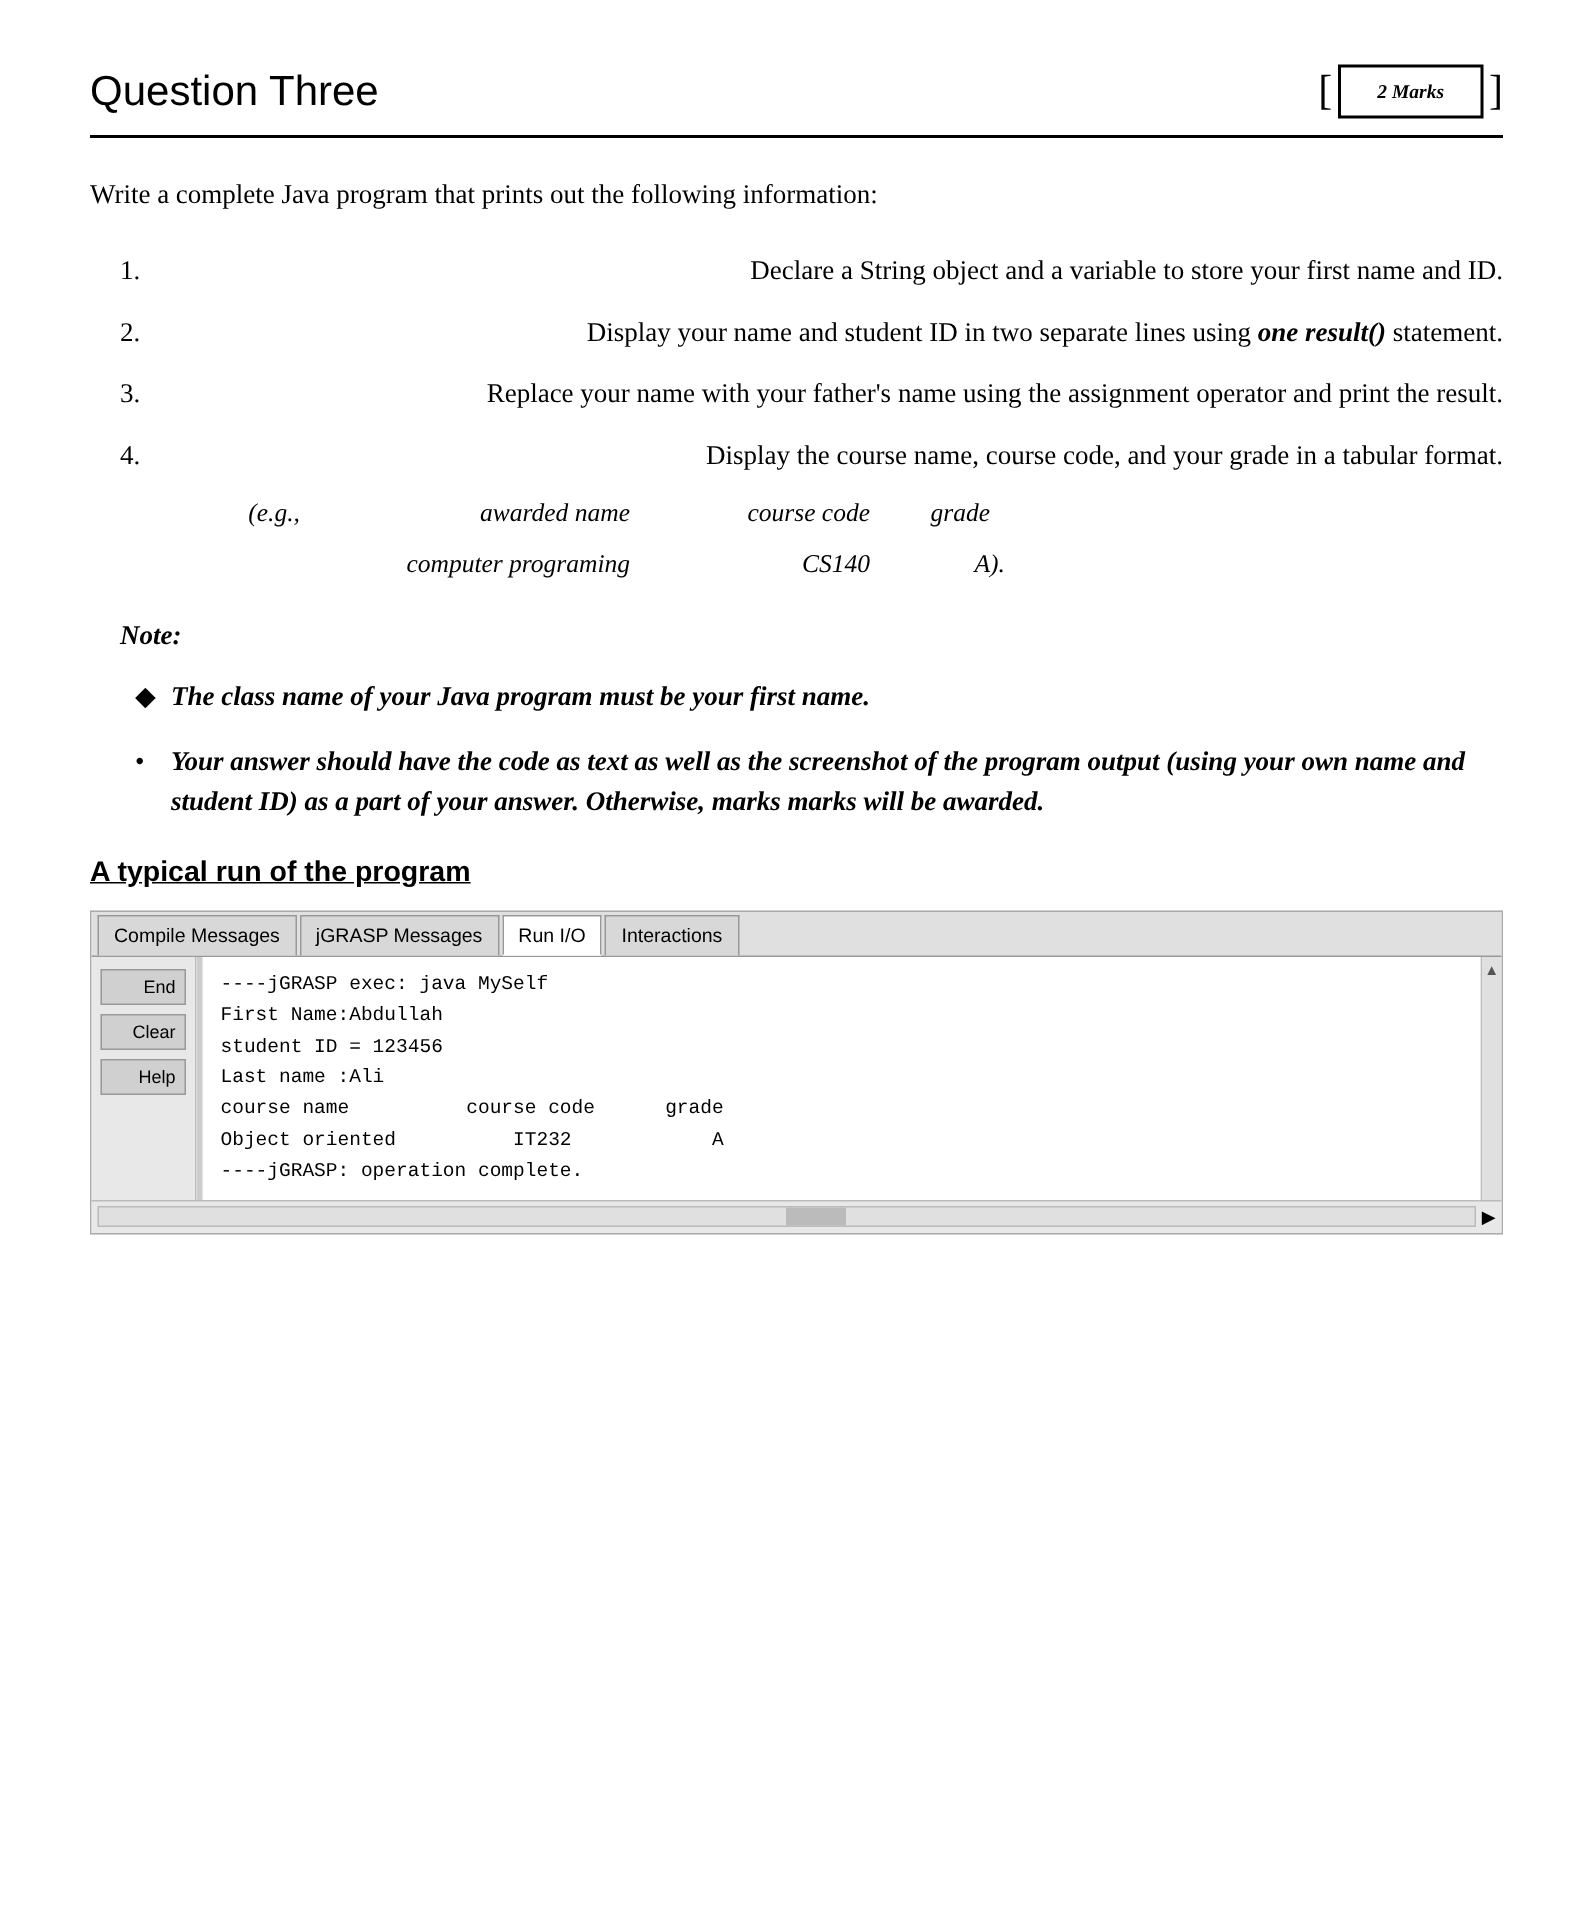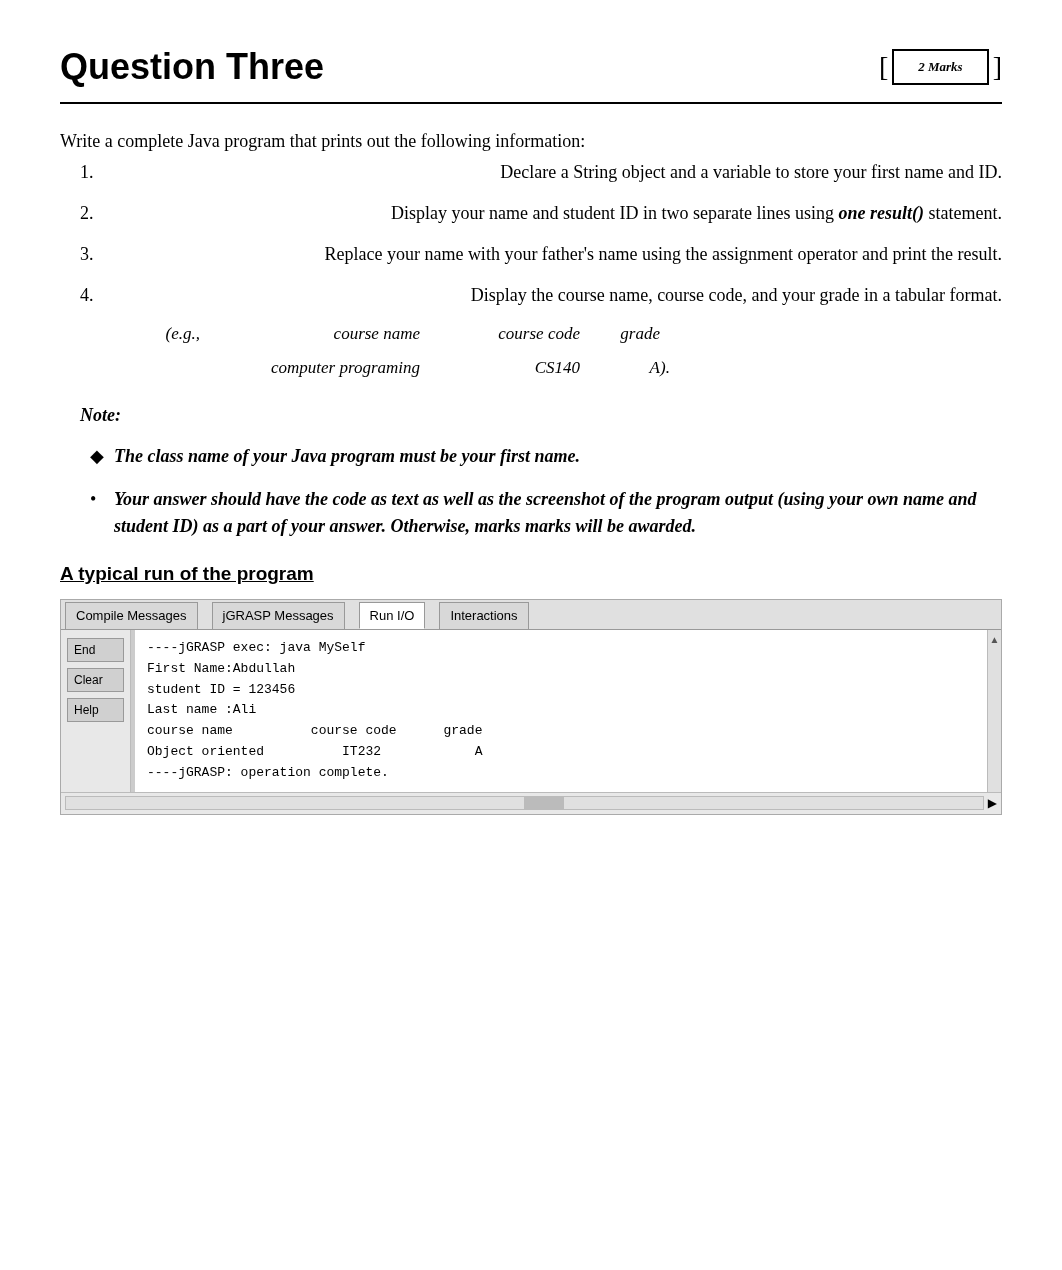--- a/index.html
+++ b/index.html
@@ -15,33 +15,33 @@
     }
     .header {
       display: flex;
       align-items: center;
       justify-content: space-between;
       border-bottom: 2px solid #000;
       padding-bottom: 8px;
       margin-bottom: 24px;
     }
     .question-title {
-      font-size: 36px;
-      font-weight: bold;
+      font-size: 28px;
+      font-weight: normal;
       font-family: Arial, sans-serif;
     }
     .marks-box {
       border: 2px solid #000;
       padding: 6px 24px;
       font-style: italic;
       font-size: 13px;
       font-weight: bold;
     }
     .intro-text {
-      margin-bottom: 4px;
+      margin-bottom: 24px;
       font-size: 18px;
     }
     .numbered-list {
       list-style: none;
       padding-left: 20px;
       margin-bottom: 10px;
     }
     .numbered-list li {
       display: flex;
       margin-bottom: 14px;
@@ -109,21 +109,21 @@
       border: 1px solid #aaa;
       background: #f0f0f0;
       font-family: Arial, sans-serif;
       font-size: 13px;
     }
     .ide-tabs {
       display: flex;
       border-bottom: 1px solid #999;
       background: #e0e0e0;
       padding: 2px 0 0 4px;
-      gap: 12px;
+      gap: 0;
       text-align: center;
     }
     .ide-tab {
       padding: 3px 10px;
       border: 1px solid #999;
       border-bottom: none;
       background: #d8d8d8;
       cursor: pointer;
       font-size: 13px;
       margin-right: 2px;
@@ -143,21 +143,21 @@
       flex-direction: column;
       padding: 8px 6px;
       gap: 6px;
     }
     .ide-sidebar-btn {
       background: #d0d0d0;
       border: 1px solid #999;
       padding: 4px 6px;
       font-size: 12px;
       cursor: pointer;
-      text-align: left;
+      text-align: right;
     }
     .ide-content {
       flex: 1;
       background: #fff;
       padding: 8px 12px;
       min-height: 160px;
       border-left: 4px solid #ccc;
       position: relative;
     }
     .ide-output {
@@ -248,21 +248,21 @@
     <span class="list-content">Replace your name with your father's name using the assignment operator and print the result.</span>
   </li>
   <li>
     <span class="list-num">4.</span>
     <span class="list-content">
       <span>Display the course name, course code, and your grade in a tabular format.</span>
       
       <div class="tabular-example">
         <div class="tabular-row">
           <span class="tab-col1">(e.g.,</span>
-          <span class="tab-col2">course name</span>
+          <span class="tab-col2">awarded name</span>
           <span class="tab-col3">course code</span>
           <span class="tab-col4">grade</span>
         </div>
         <div class="tabular-row">
           <span class="tab-col1">&nbsp;</span>
           <span class="tab-col2">computer programing</span>
           <span class="tab-col3">CS140</span>
           <span class="tab-col4">A</span>
           <span>).</span>
         </div>

